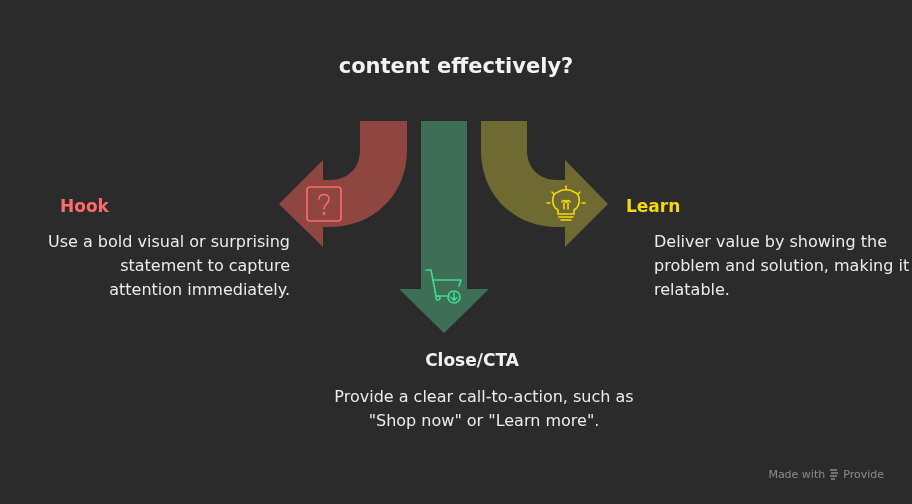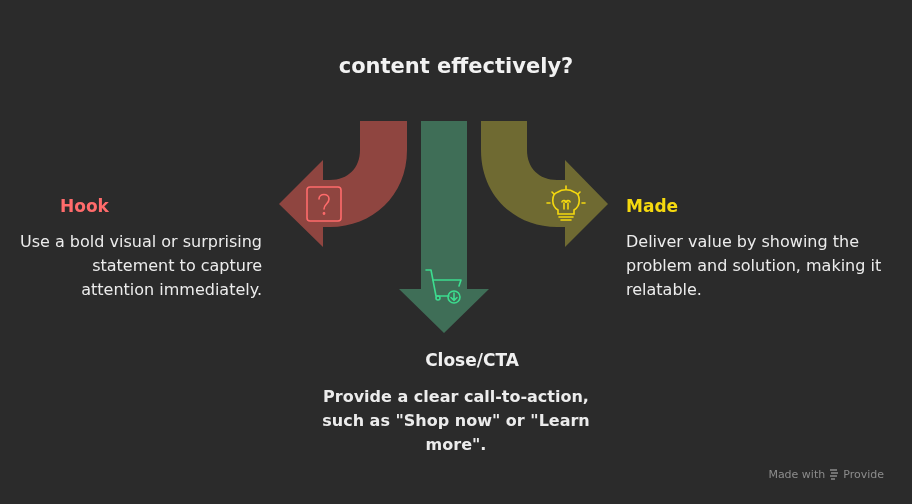--- a/index.html
+++ b/index.html
@@ -6,27 +6,27 @@
     body {
       width: 912px; height: 504px; background: #2b2b2b; position: relative; overflow: hidden;
       font-family: "DejaVu Sans", sans-serif; color: #ececec;
     }
     .title {
       position: absolute; left: 256px; top: 52px; width: 400px; text-align: center;
       font-family: "DejaVu Sans", sans-serif; font-weight: bold; font-size: 21px; line-height: 29px; color: #f2f2f2;
     }
     svg.arrows { position: absolute; left: 0; top: 0; }
     .head { position: absolute; font-weight: bold; font-size: 17px; line-height: 24px; }
-    .desc { position: absolute; font-size: 16px; line-height: 24px; color: #ececec; }
+    .desc { position: absolute; font-size: 16px; line-height: 24px; color: #ececec; margin-left: 28px; }
     .hook-h { left: 60px; width: 202px; top: 194px; text-align: left; color: #ff6b6b; }
     .hook-d { left: 20px; width: 242px; top: 230px; text-align: right; }
     .body-h { left: 626px; width: 260px; top: 194px; color: #f5d90f; }
     .body-d { left: 626px; width: 262px; top: 230px; }
     .cta-h { left: 336px; width: 272px; top: 348px; text-align: center; color: #f0f0f0; }
-    .cta-d { left: 300px; width: 312px; top: 385px; text-align: center; font-weight: bold; }
+    .cta-d { left: 300px; width: 312px; top: 385px; text-align: center; }
     .footer { position: absolute; right: 28px; top: 468px; font-size: 11px; color: #8c8c8c; display: flex; align-items: center; gap: 4px; }
   </style>
 </head>
 <body>
 
 <div class="title">
   <div>content effectively?</div>
 </div>
 
 <svg class="arrows" width="912" height="504" viewBox="0 0 912 504">
@@ -55,21 +55,21 @@
     <path d="M558 210 C551 206 551 194 558 192 C562 189 570 189 574 192 C581 194 581 206 574 210 L574 214 L558 214 Z"></path>
     <path d="M559 217 L573 217 M561 220 L571 220"></path>
     <path d="M564 209 L564 203 M568 209 L568 203 M562 202 C562 200 566 200 566 203 C566 200 570 200 570 202"></path>
     <path d="M566 186 L566 189 M552 192 L554 194 M580 192 L578 194 M547 203 L550 203 M582 203 L585 203"></path>
   </g>
 </svg>
 
 <div class="head hook-h">Hook</div>
 <div class="desc hook-d">Use a bold visual or surprising statement to capture attention immediately.</div>
 
-<div class="head body-h">Made</div>
+<div class="head body-h">Learn</div>
 <div class="desc body-d">Deliver value by showing the problem and solution, making it relatable.</div>
 
 <div class="head cta-h">Close/CTA</div>
 <div class="desc cta-d">Provide a clear call-to-action, such as "Shop now" or "Learn more".</div>
 
 <div class="footer">
   <span>Made with</span>
   <svg width="10" height="11" viewBox="0 0 10 11">
     <path d="M1 1 L8 1 M2 4 L9 4 M1 7 L8 7 M2 10 L6 10" stroke="#8c8c8c" stroke-width="1.5" fill="none"></path>
   </svg>

